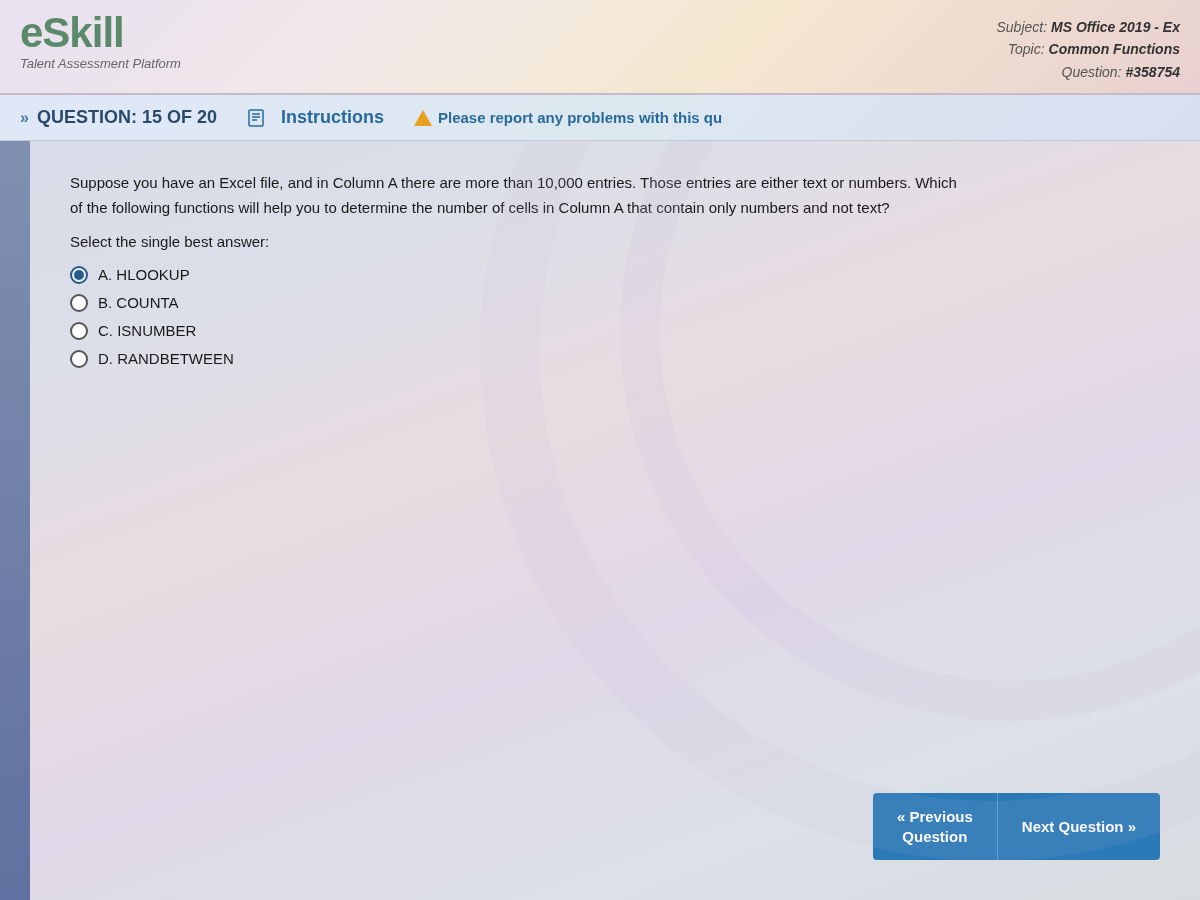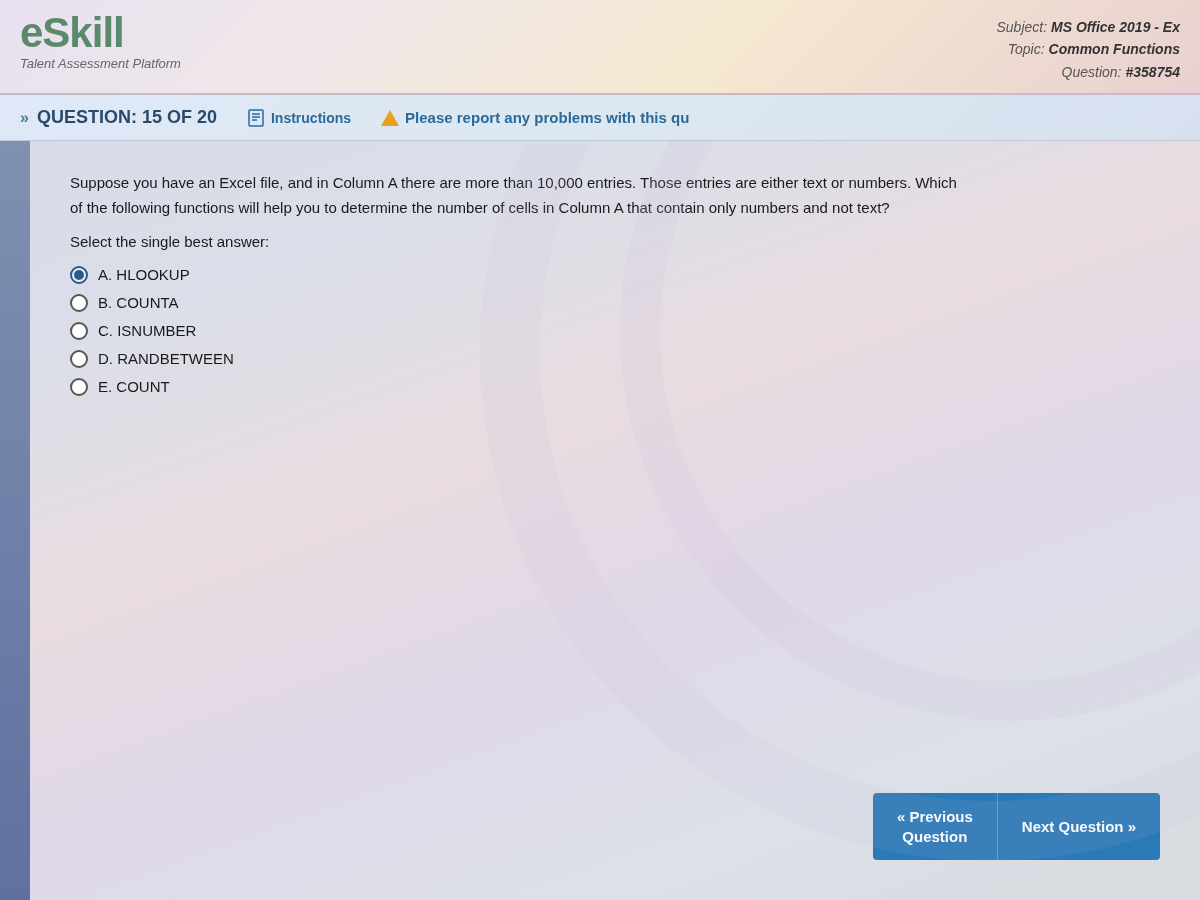--- a/index.html
+++ b/index.html
@@ -94,23 +94,23 @@
     }
 
     .question-number .chevron {
       color: #4a7a9a;
       font-size: 16px;
     }
 
     .instructions-btn {
       display: flex;
       align-items: center;
-      gap: 6px;
+      gap: 16px;
       color: #2a6a9a;
-      font-size: 14px;
+      font-size: 18px;
       font-weight: bold;
       cursor: pointer;
       text-decoration: none;
     }
 
     .instructions-icon {
       width: 18px;
       height: 18px;
       display: inline-block;
     }
@@ -344,24 +344,20 @@
           <span>B. COUNTA</span>
         </div>
         <div class="answer-option">
           <div class="radio-outer"></div>
           <span>C. ISNUMBER</span>
         </div>
         <div class="answer-option">
           <div class="radio-outer"></div>
           <span>D. RANDBETWEEN</span>
         </div>
-        <div class="answer-option">
-          <div class="radio-outer"></div>
-          <span>E. COUNT</span>
-        </div>
       </div>
 
     <div class="nav-buttons">
       <button class="btn-previous">
         <div>« Previous</div>
         <div>Question</div>
       </button>
       <button class="btn-next">Next Question »</button>
     </div>
   </div>

